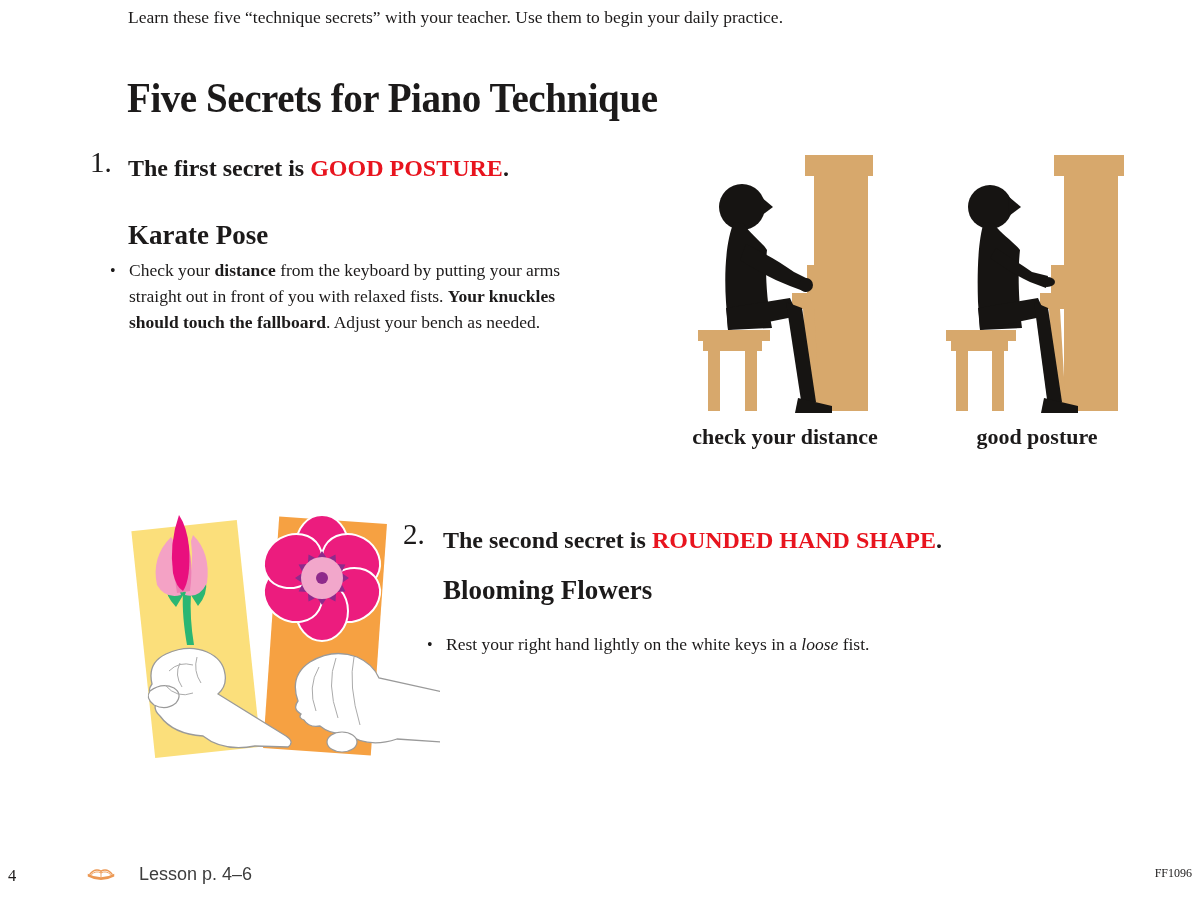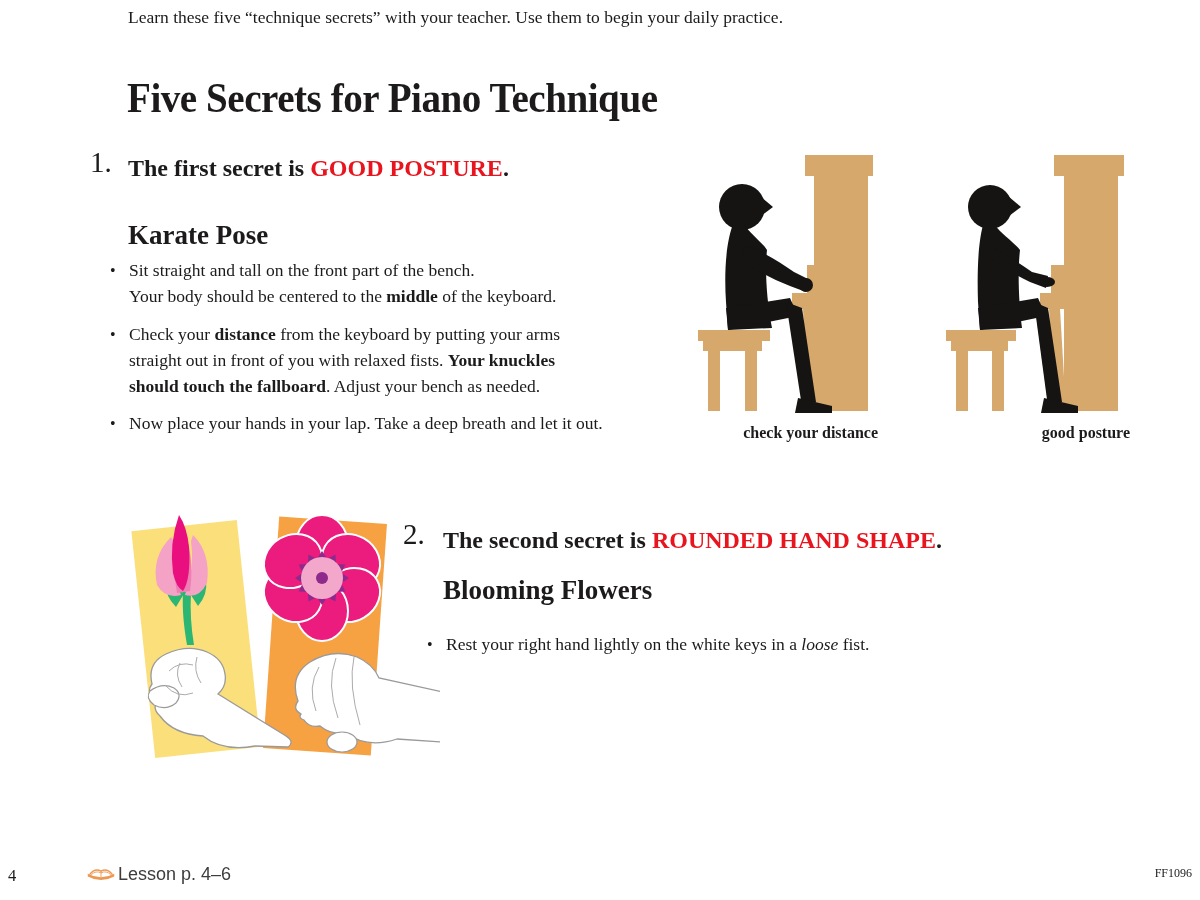--- a/index.html
+++ b/index.html
@@ -28,50 +28,47 @@
 
   ul.bullets{list-style:none;margin:0;padding:0;}
   #bullets1{left:108px;top:258px;width:575px;}
   #bullets2{left:425px;top:632px;width:670px;}
   .bullets li{position:relative;padding-left:21px;margin-bottom:12px;
               font-size:17.5px;line-height:1.48;white-space:pre-wrap;}
   .bullets li::before{content:"•";position:absolute;left:2px;top:1px;font-size:16px;}
   .b{font-weight:bold;}
   .i{font-style:italic;}
 
-  .caption{font-size:16px;font-weight:bold;text-align:right;white-space:nowrap;}
+  .caption{font-size:22px;font-weight:bold;text-align:center;white-space:nowrap;}
   #cap1{left:692px;top:424px;width:186px;}
   #cap2{left:944px;top:424px;width:186px;}
 
   #piano1{left:692px;top:152px;}
   #piano2{left:944px;top:152px;}
   #flowers{left:105px;top:495px;}
 
   #footer-page{left:8px;top:866px;font-size:16.5px;}
-  #footer-lesson{left:86px;top:861px;display:flex;align-items:center;gap:2px;
+  #footer-lesson{left:86px;top:861px;display:flex;align-items:center;gap:23px;
                  font-family:"Liberation Sans", sans-serif;font-size:18px;color:#3d3d3d;}
   #footer-code{left:1040px;top:866px;width:152px;text-align:right;font-size:12px;}
 </style>
 </head>
 <body>
 
 <div class="abs" id="intro">Learn these five “technique secrets” with your teacher. Use them to begin your daily practice.</div>
 <div class="abs" id="title">Five Secrets for Piano Technique</div>
 
 <div class="abs sec-num" id="num1">1.</div>
 <div class="abs secret" id="secret1"><span>The first secret is </span><span class="accent">GOOD POSTURE</span><span>.</span></div>
 <div class="abs subhead" id="subhead1">Karate Pose</div>
 
 <ul class="abs bullets" id="bullets1">
-  <li><span>Sit straight and tall on the front part of the bench.
-Your body should be centered to the </span><span class="b">middle</span><span> of the keyboard.</span></li>
   <li><span>Check your </span><span class="b">distance</span><span> from the keyboard by putting your arms
 straight out in front of you with relaxed fists. </span><span class="b">Your knuckles
 should touch the fallboard</span><span>. Adjust your bench as needed.</span></li>
-  <li><span>Now place your hands in your lap. Take a deep breath and let it out.</span></li>
 </ul>
 
 <svg class="abs" id="piano1" width="186" height="262" viewBox="0 0 186 262">
   <g fill="#D7A86C">
     <rect x="113" y="3" width="68" height="21"></rect>
     <rect x="122" y="3" width="54" height="256"></rect>
     <rect x="115" y="113" width="18" height="30"></rect>
     <rect x="100" y="141" width="42" height="16"></rect>
     <polygon points="111,157 122,157 128,259 116,259"></polygon>
     <rect x="6" y="178" width="72" height="11"></rect>

